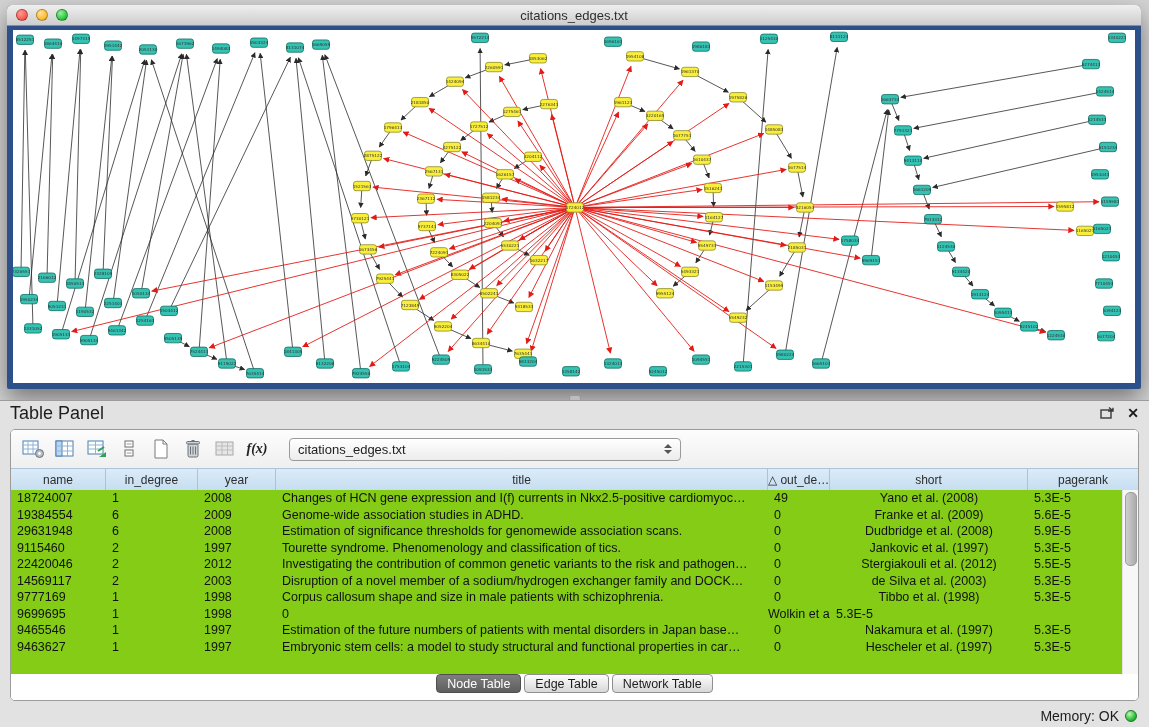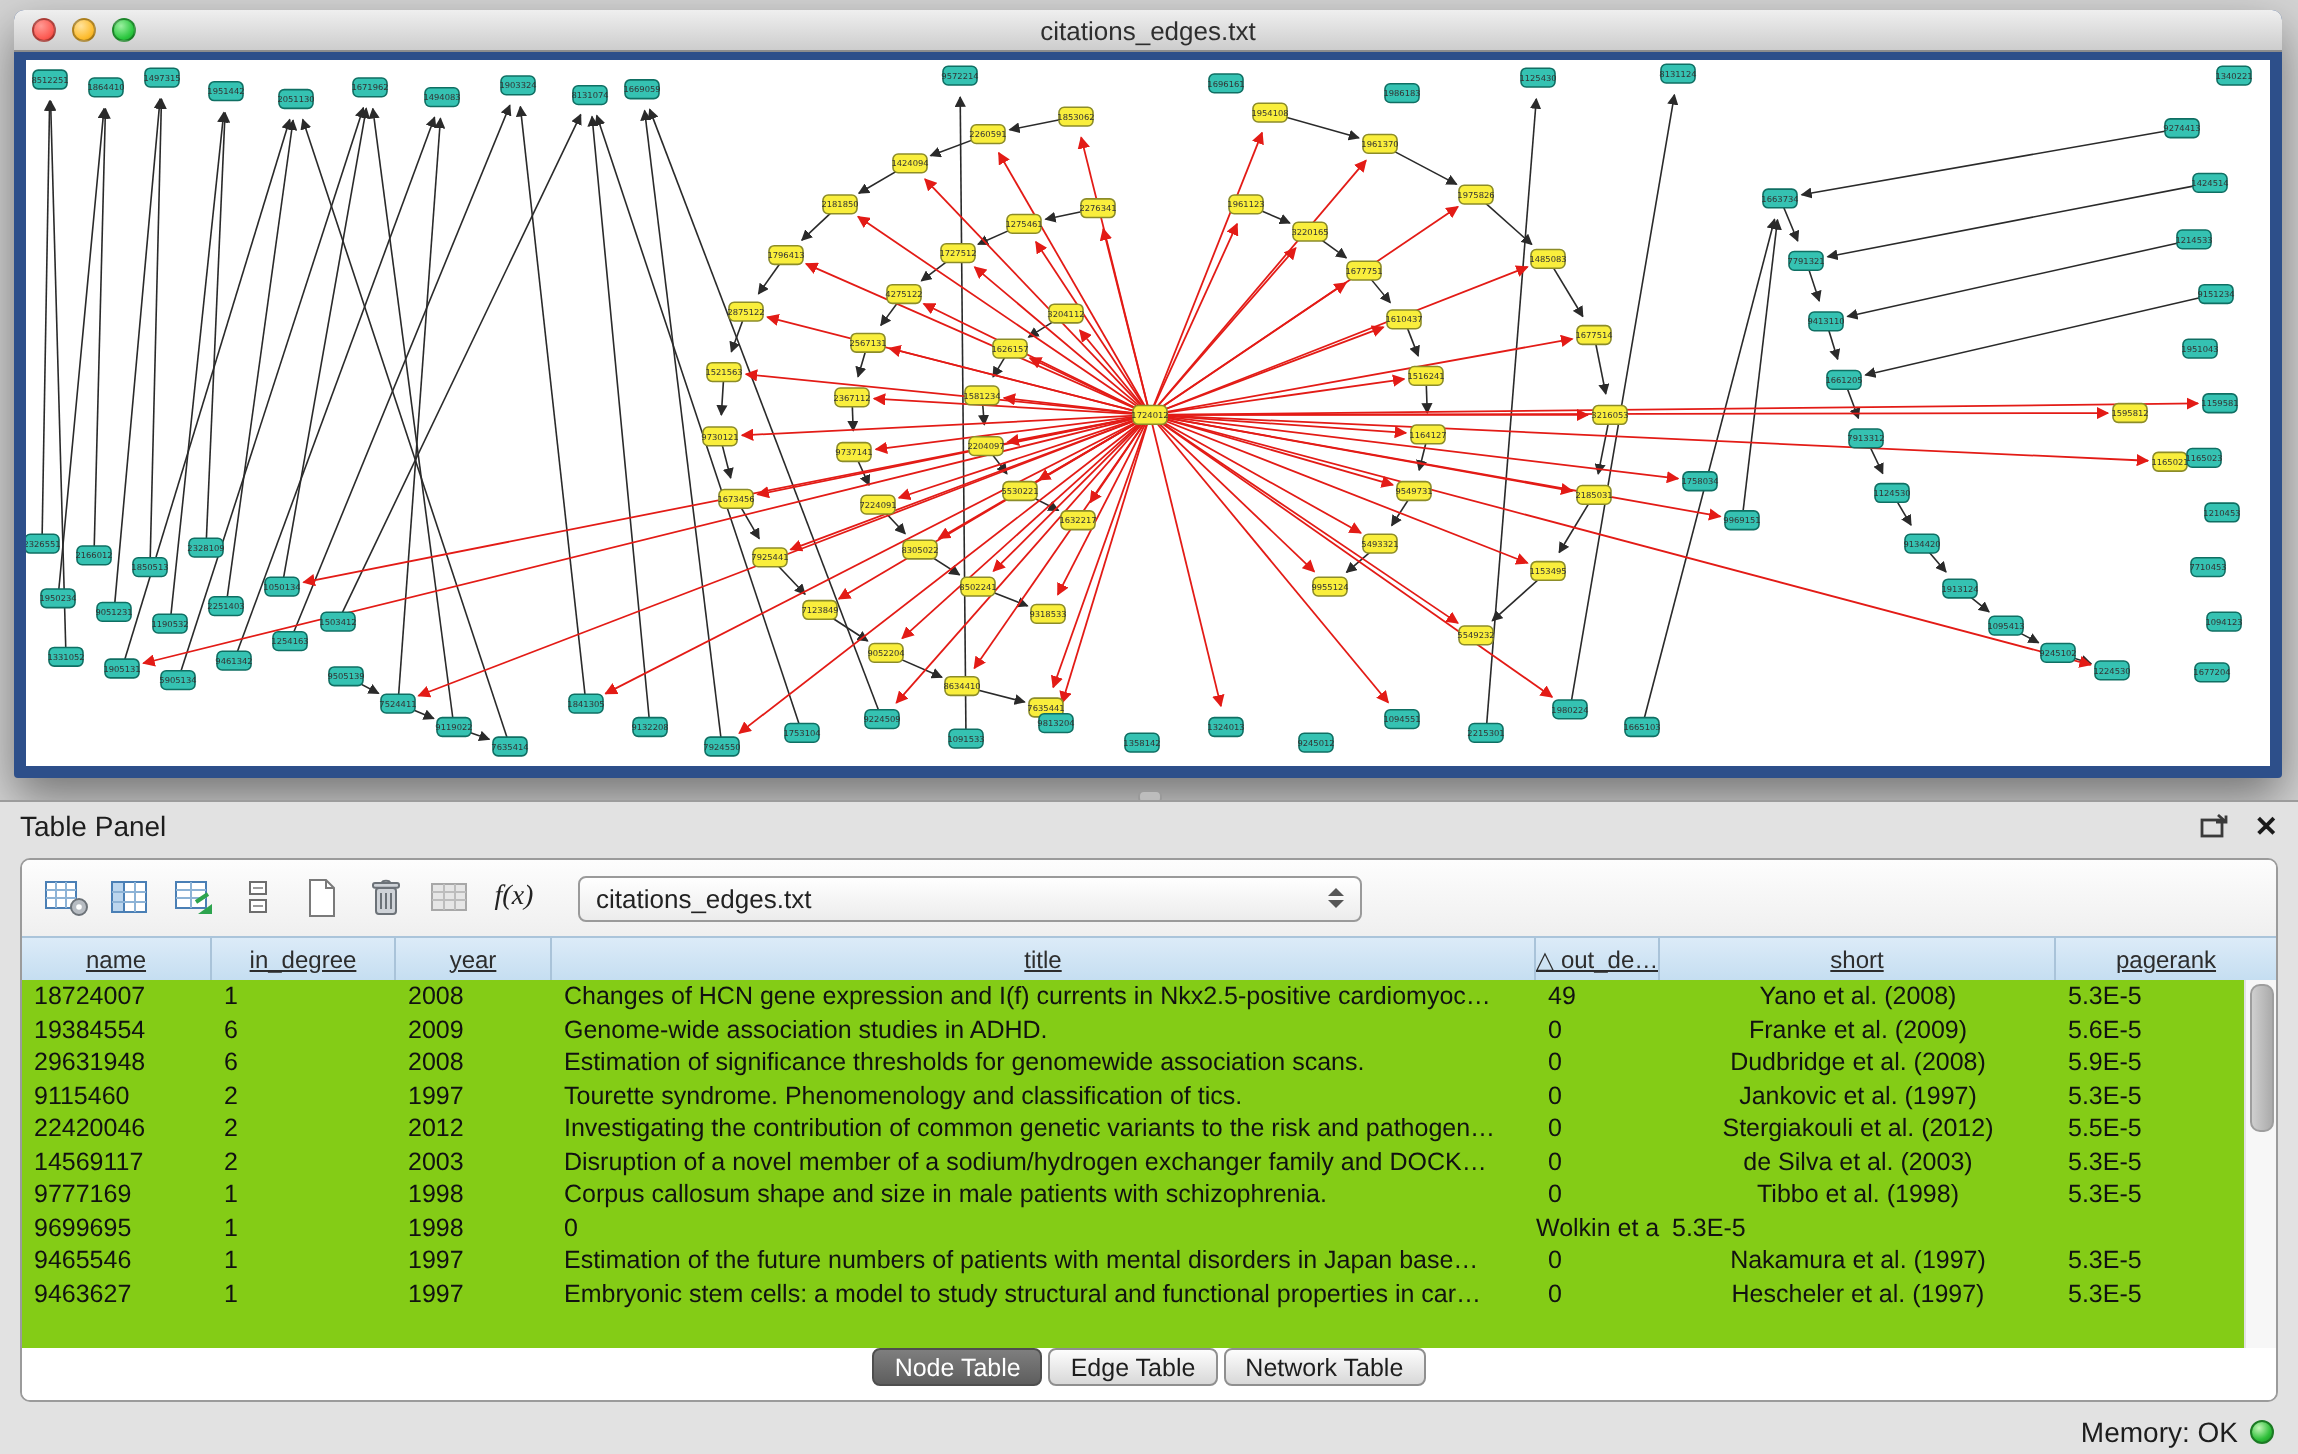--- a/index.html
+++ b/index.html
@@ -33,51 +33,51 @@
   svg text{font-family:"DejaVu Sans",sans-serif;}
   
   .split-dot{position:absolute;left:569px;top:395px;width:10px;height:5px;border-radius:3px;
     background:#bdbdbd;border:1px solid #9a9a9a;}
   
   .table-panel{
     position:absolute;left:0;top:400px;width:1149px;height:327px;
     background:#e2e2e2;border-top:1px solid #9c9c9c;
   }
   .panel-header{height:24px;display:flex;align-items:center;padding:0 10px;}
-  .panel-title{font-size:14px;color:#1d1d1d;}
+  .panel-title{font-size:18px;color:#1d1d1d;}
   .panel-actions{margin-left:auto;display:flex;align-items:center;gap:12px;}
   .float-btn,.close-btn{background:none;border:none;padding:0;cursor:default;display:flex;align-items:center;}
   .close-btn{font-size:14px;font-weight:bold;color:#1a1a1a;line-height:1;}
   .table-card{
     position:absolute;left:10px;right:10px;top:28px;height:270px;
     background:#ffffff;border:1px solid #9b9b9b;border-radius:5px;overflow:hidden;
   }
   .toolbar{
     height:38px;display:flex;align-items:center;gap:4px;padding:0 8px;
     background:linear-gradient(#fdfdfd,#efefef);
   }
   .btn-icon{width:28px;height:28px;display:flex;align-items:center;justify-content:center;
     background:none;border:none;padding:0;}
-  .fx-label{font-family:"Liberation Serif",serif;font-style:italic;font-size:14px;color:#222;}
+  .fx-label{font-family:"Liberation Serif",serif;font-style:italic;font-size:14px;color:#222;font-weight:bold;}
   .combo{
     margin-left:14px;width:392px;height:23px;box-sizing:border-box;
     border:1px solid #9a9a9a;border-radius:4px;
     background:linear-gradient(#ffffff,#ececec);
     display:flex;align-items:center;padding:0 8px;font-size:13px;color:#222;
   }
   .combo-arrows{margin-left:auto;display:flex;flex-direction:column;gap:2px;align-items:center;}
   .arr-up{width:0;height:0;border-left:4px solid transparent;border-right:4px solid transparent;border-bottom:4px solid #555;}
   .arr-dn{width:0;height:0;border-left:4px solid transparent;border-right:4px solid transparent;border-top:4px solid #555;}
   .grid-cols{display:grid;grid-template-columns:95px 92px 78px 492px 62px 198px 1fr;}
   .thead-row{
     height:21px;background:linear-gradient(#dcebf8,#c5def1);
     border-top:1px solid #aac4da;border-bottom:1px solid #9bb7cd;
   }
   .th{display:flex;align-items:center;justify-content:center;font-size:12px;color:#2d2d2d;
-    border-right:1px solid #a9c3d9;overflow:hidden;white-space:nowrap;text-decoration:underline;}
+    border-right:1px solid #a9c3d9;overflow:hidden;white-space:nowrap;}
   .th:last-child{border-right:none;}
   .rows-region{position:absolute;left:0;right:0;top:60px;bottom:26px;overflow:hidden;background:#84cc16;}
   .trow{height:16.5px;align-items:center;font-size:12.5px;color:#111;}
   .td{padding-left:6px;white-space:nowrap;overflow:hidden;}
   .td.c5{text-align:center;padding-left:0;}
   .vscroll{position:absolute;right:0;top:0;bottom:0;width:15px;background:#f7f7f7;border-left:1px solid #e2e2e2;}
   .vthumb{position:absolute;top:2px;left:2px;width:10px;height:72px;border-radius:5px;
     background:linear-gradient(90deg,#cfcfcf,#ababab);border:1px solid #9e9e9e;}
   .tabs-row{position:absolute;left:0;right:0;bottom:0;height:26px;display:flex;align-items:flex-start;
     justify-content:center;gap:3px;background:#ffffff;}

